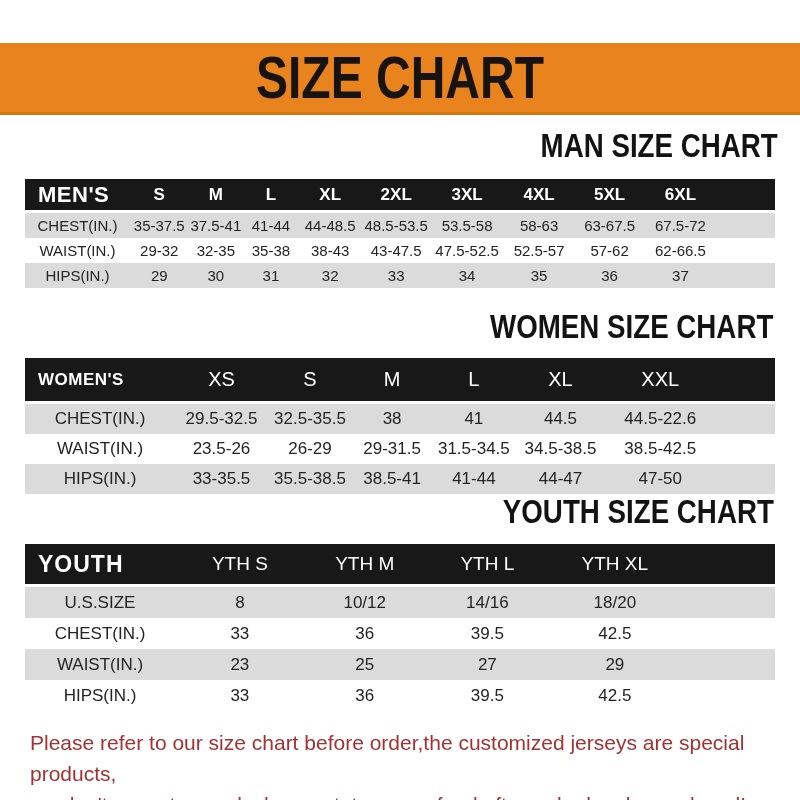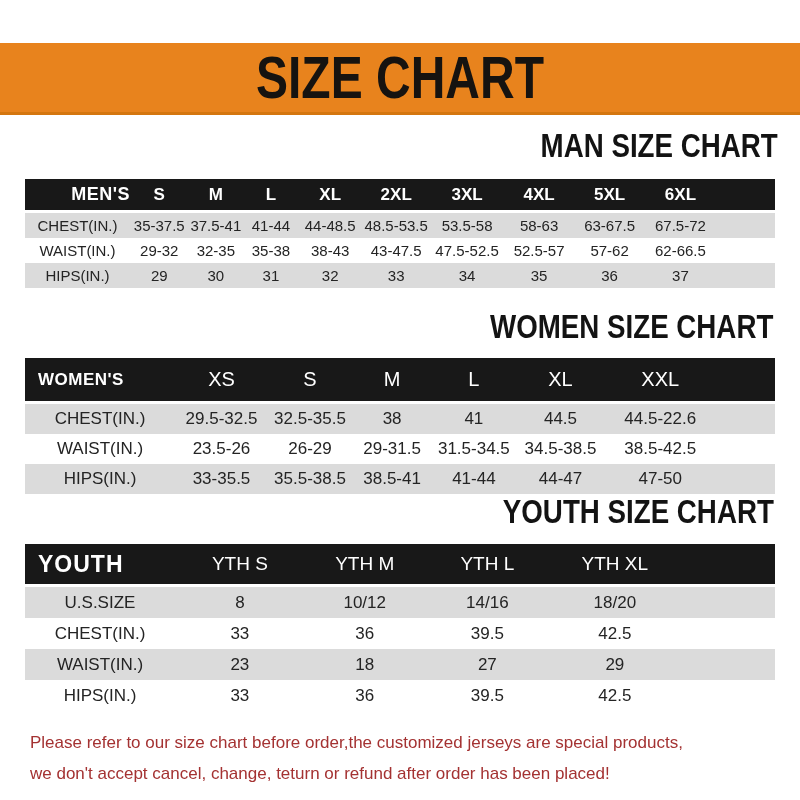--- a/index.html
+++ b/index.html
@@ -79,21 +79,21 @@
   .size-table thead th.group-label {
     text-align: left;
     padding-left: 13px;
     font-weight: bold;
   }
   tbody tr.band { background: #DBDBDB; }
   tbody tr      { background: #ffffff; }
 
   
   .t0 thead th { height: 31px; font-size: 17px; font-weight: bold; }
-  .t0 thead th.group-label { font-size: 18px; letter-spacing: 0.5px; text-align: right; }
+  .t0 thead th.group-label { font-size: 22px; letter-spacing: 0.5px; }
   .t0 tbody tr { height: 25px; }
   .t0 tbody th, .t0 tbody td { font-size: 15px; font-weight: normal; }
 
   
   .t1 thead th { height: 43px; font-size: 20px; font-weight: normal; }
   .t1 thead th.group-label { font-size: 17px; letter-spacing: 0.5px; }
   .t1 tbody tr { height: 30px; }
   .t1 tbody th, .t1 tbody td { font-size: 17px; font-weight: normal; }
 
   
@@ -103,21 +103,21 @@
   .t2 tbody th, .t2 tbody td { font-size: 17px; font-weight: normal; }
 
   
   .note {
     margin-top: 16px;
     padding-left: 30px;
     padding-right: 20px;
   }
   .note p {
     margin: 0;
-    font-size: 17px;
+    font-size: 21px;
     line-height: 31px;
     color: #A43232;
     font-weight: normal;
   }
 </style>
 </head>
 <body>
 
 <div class="page">
 
@@ -300,21 +300,21 @@
             <th>CHEST(IN.)</th>
             <td>33</td>
             <td>36</td>
             <td>39.5</td>
             <td>42.5</td>
             <td></td>
           </tr>
           <tr class="band">
             <th>WAIST(IN.)</th>
             <td>23</td>
-            <td>18</td>
+            <td>25</td>
             <td>27</td>
             <td>29</td>
             <td></td>
           </tr>
           <tr>
             <th>HIPS(IN.)</th>
             <td>33</td>
             <td>36</td>
             <td>39.5</td>
             <td>42.5</td>

